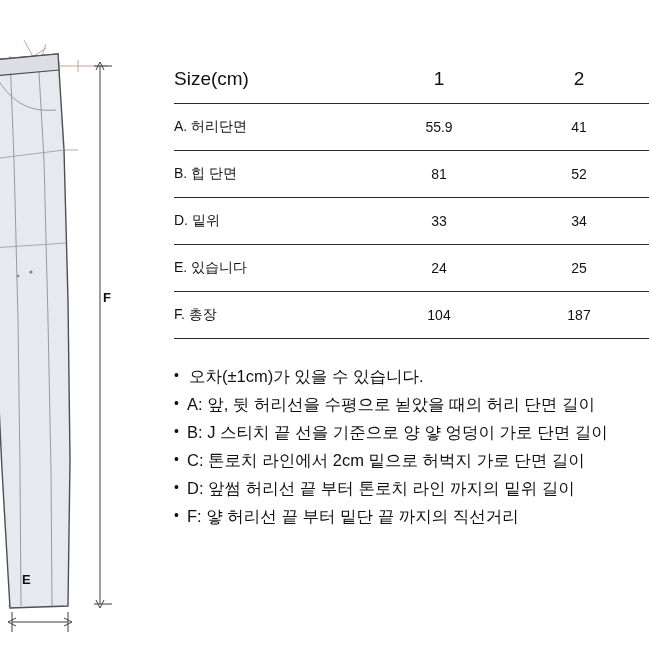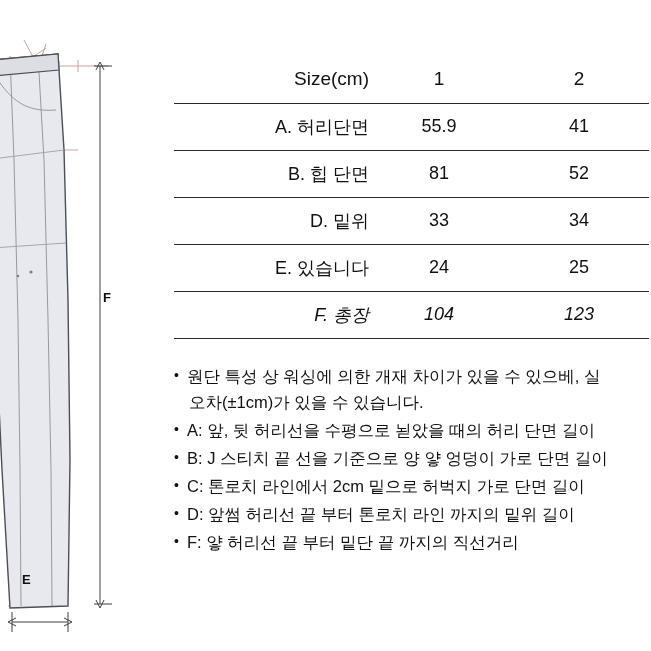--- a/index.html
+++ b/index.html
@@ -50,25 +50,25 @@
     padding: 0;
     height: 47px;
     vertical-align: middle;
     color: #111111;
     font-weight: normal;
   }
   table.size-table thead th {
     font-size: 19px;
   }
   table.size-table tbody td {
-    font-size: 18px;
-  }
-  td.label, th.label { text-align: right; padding-left: 3px; }
+    font-size: 14px;
+  }
+  td.label, th.label { text-align: left; padding-left: 3px; }
   td.val, th.val { text-align: center; }
-  tbody tr:last-child td { border-bottom: 1.3px solid #2b2b2b; font-style: italic; }
+  tbody tr:last-child td { border-bottom: 1.3px solid #2b2b2b; }
 
   .notes {
     margin-top: 24px;
     width: 486px;
   }
   .note-line {
     display: flex;
     align-items: flex-start;
     font-size: 16.5px;
     color: #111111;
@@ -188,31 +188,30 @@
           <td class="val">34</td>
         </tr>
         <tr>
           <td class="label">E. 있습니다</td>
           <td class="val">24</td>
           <td class="val">25</td>
         </tr>
         <tr>
           <td class="label">F. 총장</td>
           <td class="val">104</td>
-          <td class="val">123</td>
+          <td class="val">187</td>
         </tr>
       </tbody>
     </table>
 
     <div class="notes">
 
       <div class="note-line">
         <span class="bullet">•</span>
         <span class="note-text">
-          <span>원단 특성 상 워싱에 의한 개재 차이가 있을 수 있으베, 실</span>
           <span class="cont">오차(±1cm)가 있을 수 있습니다.</span>
         </span>
       </div>
 
       <div class="note-line">
         <span class="bullet">•</span>
         <span class="note-text">A: 앞, 뒷 허리선을 수평으로 뇓았을 때의 허리 단면 길이</span>
       </div>
 
       <div class="note-line">

